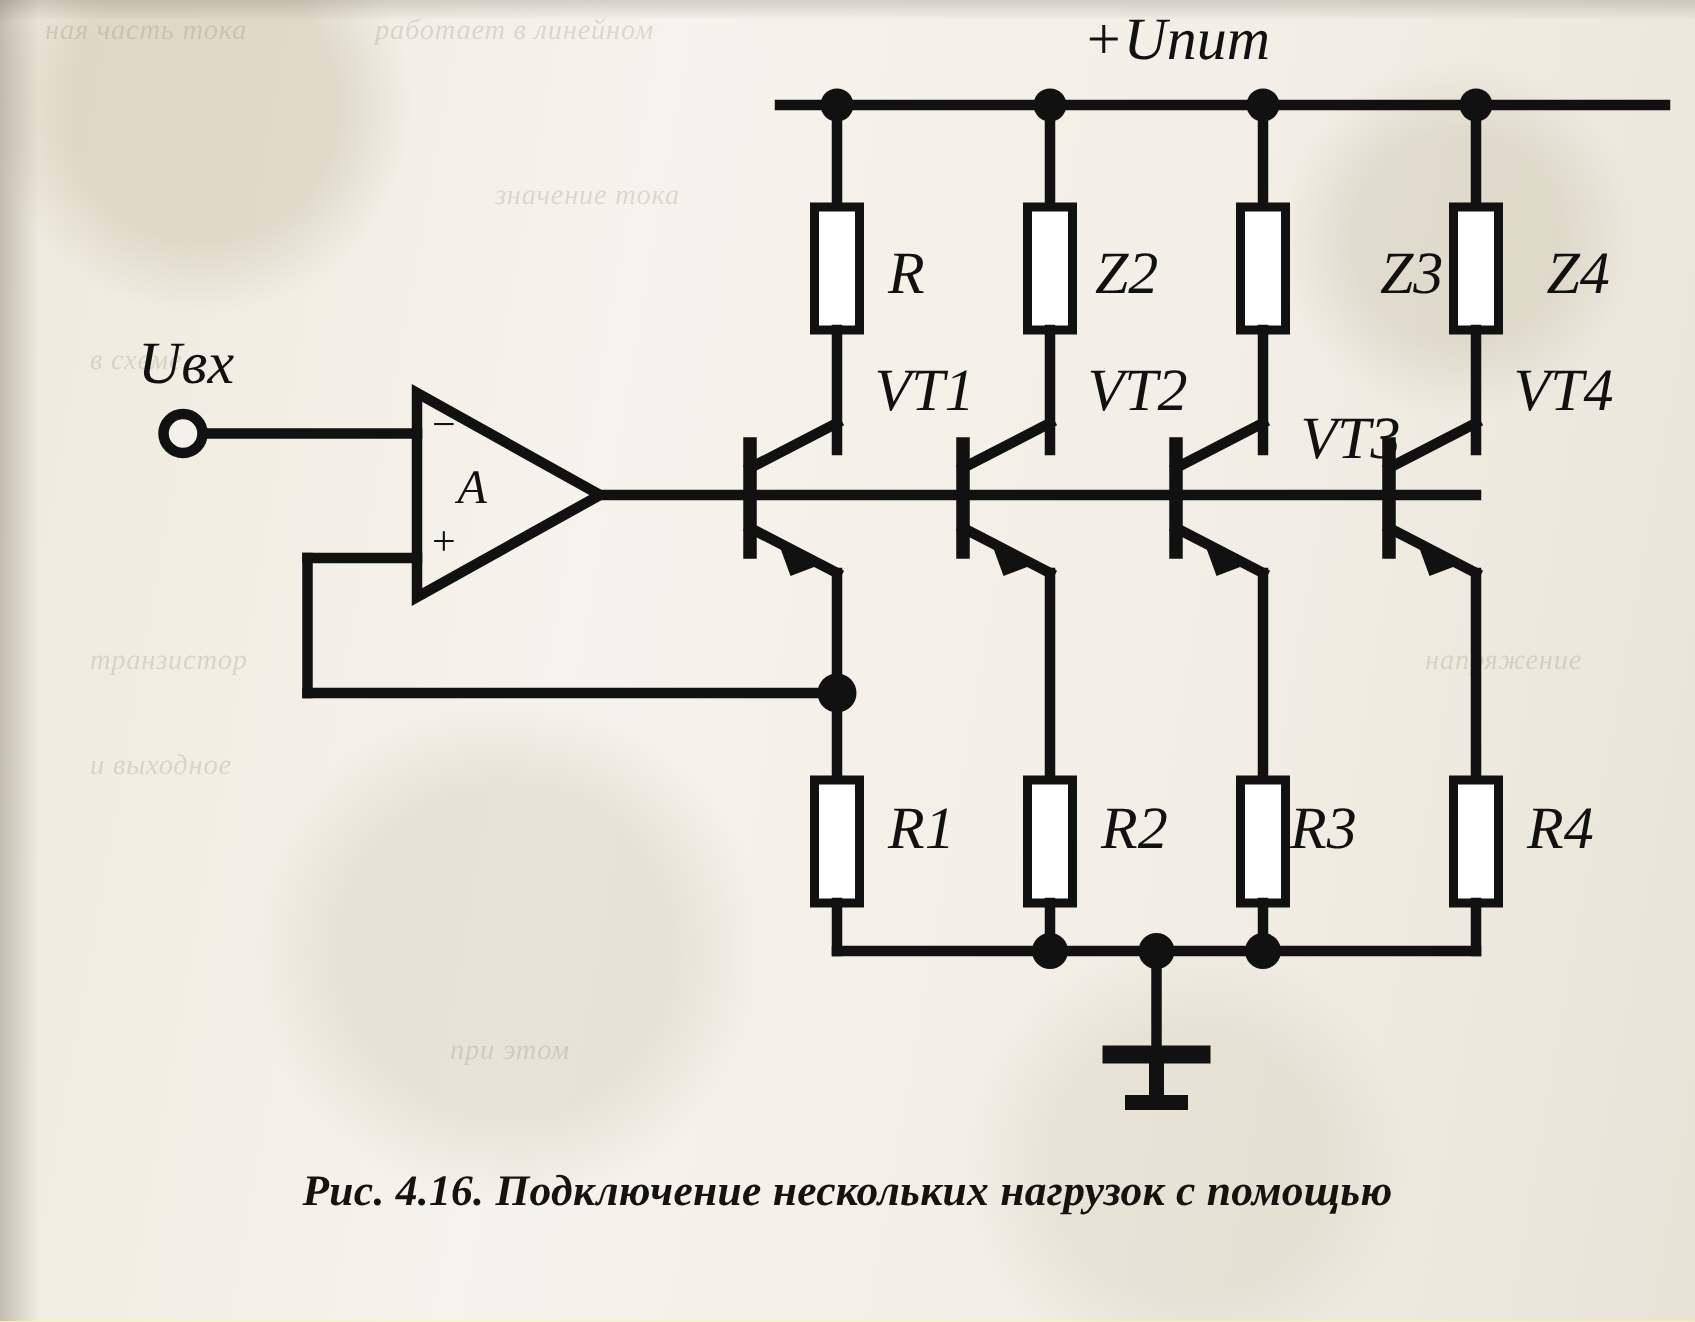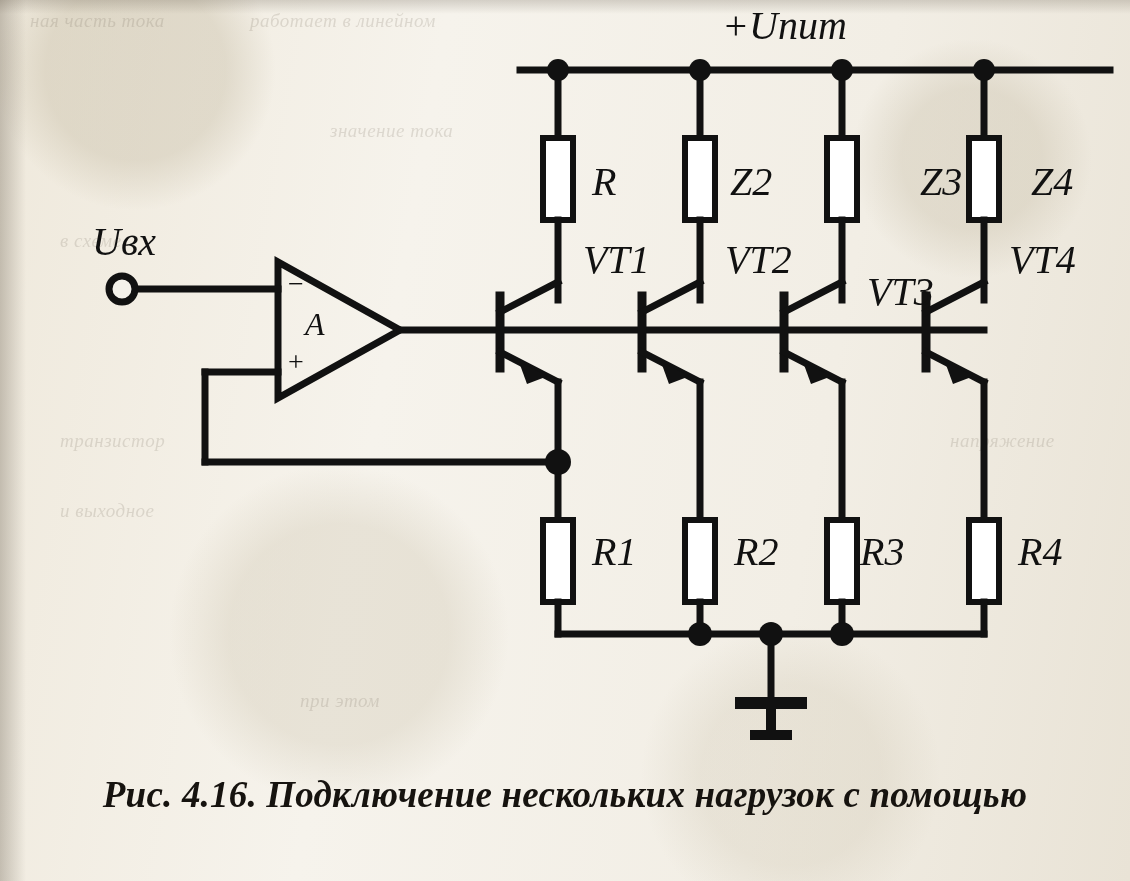--- a/index.html
+++ b/index.html
@@ -58,21 +58,21 @@
   .lbl-mid { font-size: 30px; }
   #caption {
     position: absolute;
     left: 0;
     right: 0;
     top: 776px;
     text-align: center;
     font-family: "Liberation Serif", serif;
     font-style: italic;
     font-weight: bold;
-    font-size: 37px;
+    font-size: 29px;
     line-height: 37px;
     color: #16130f;
     letter-spacing: 0.2px;
   }
   #caption .cap-line { display: block; }
   .dark-edge-left {
     position: absolute;
     left: 0; top: 0; bottom: 0; width: 26px;
     background: linear-gradient(90deg, rgba(90,80,65,0.30), rgba(90,80,65,0));
     pointer-events: none;

